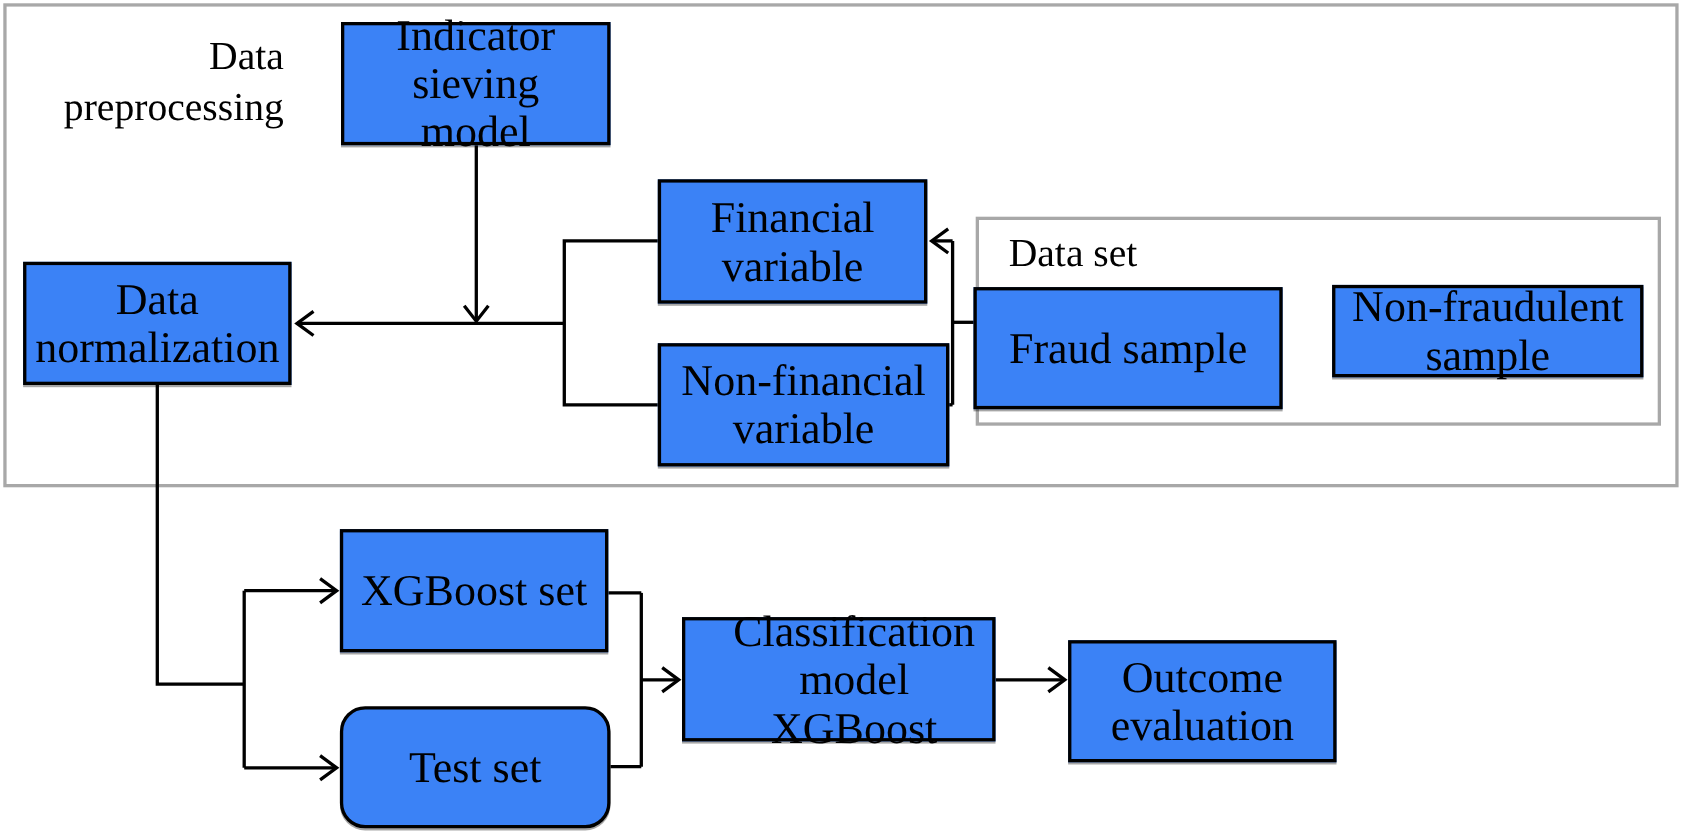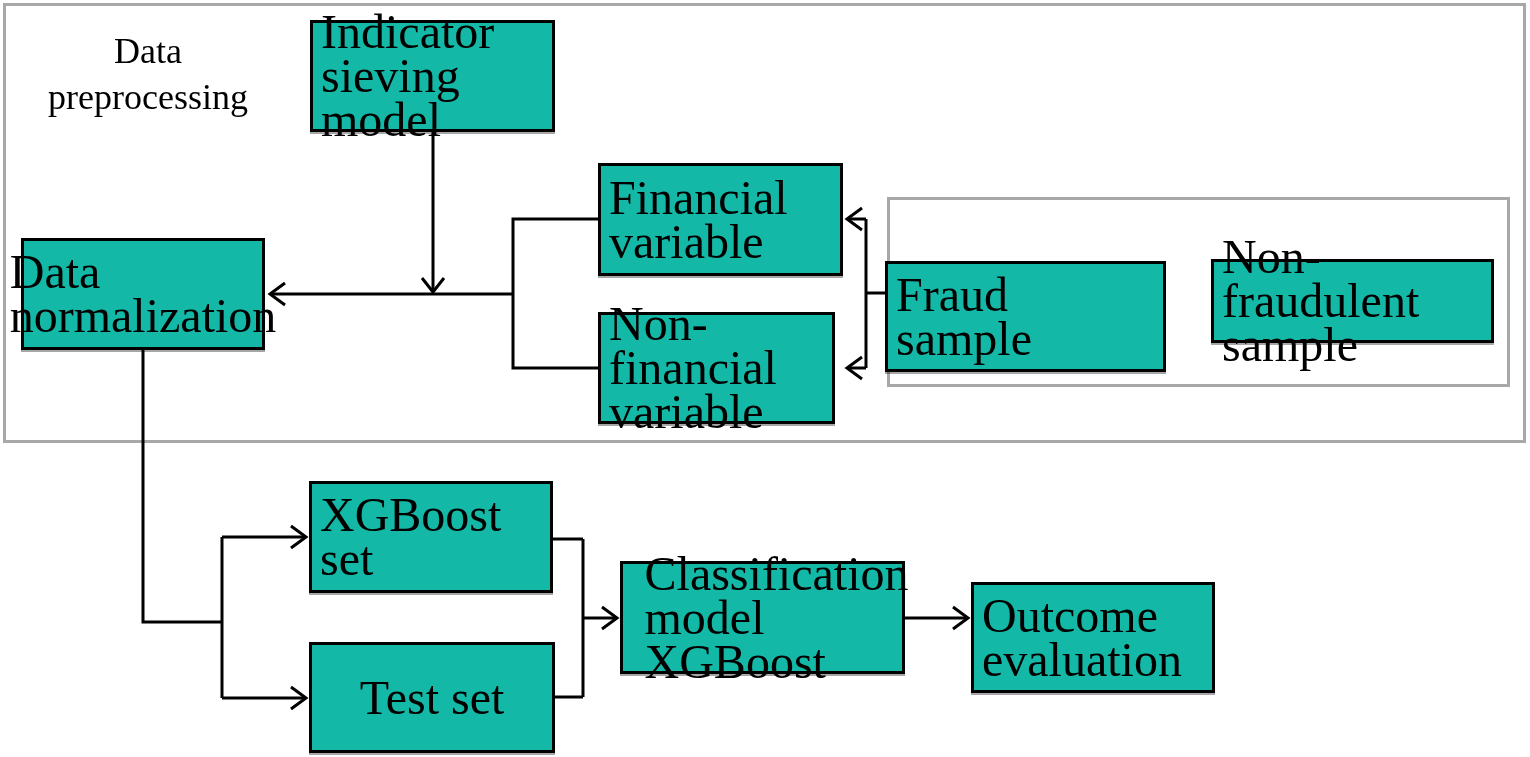--- a/index.html
+++ b/index.html
@@ -13,35 +13,36 @@
   }
   .region{
     position:absolute;
     border:3px solid #a8a8a8;
     background:transparent;
     box-sizing:border-box;
   }
   .box{
     position:absolute;
     border:3px solid #000;
-    background:#14b8a6;
+    background:#3b82f6;
     box-sizing:border-box;
     display:flex;
     align-items:center;
     justify-content:center;
-    font-size:48px;
+    text-align:center;
+    font-size:40px;
     line-height:44px;
     padding:0 8px;
     box-shadow:0 2px 0 rgba(0,0,0,0.35);
   }
   .floating-label{
     position:absolute;
     font-size:36px;
     line-height:46px;
-    text-align:center;
+    text-align:right;
   }
   .region-label{
     position:absolute;
     font-size:36px;
     line-height:44px;
     text-align:left;
     white-space:nowrap;
   }
   svg.connectors{
     position:absolute;
@@ -93,50 +94,51 @@
     <line x1="583" y1="539" x2="583" y2="697"></line>
     <line x1="583" y1="618" x2="615" y2="618"></line>
     <polyline points="602,607 617,618 602,629"></polyline>
 
     <line x1="905" y1="618" x2="966" y2="618"></line>
     <polyline points="953,607 968,618 953,629"></polyline>
   </svg>
 
   <div class="floating-label" style="left:38px;top:28px;width:220px;">Data preprocessing</div>
 
+  <div class="region-label" style="left:917px;top:208px;">Data set</div>
 
   <div class="box" style="left:310px;top:20px;width:245px;height:112px;">
     <span>Indicator sieving model</span>
   </div>
 
   <div class="box" style="left:21px;top:238px;width:244px;height:112px;font-family:Liberation Serif, serif;">
     <span>Data normalization</span>
   </div>
 
   <div class="box" style="left:598px;top:163px;width:245px;height:113px;">
     <span>Financial variable</span>
   </div>
 
-  <div class="box" style="left:598px;top:312px;width:237px;height:112px;">
+  <div class="box" style="left:598px;top:312px;width:265px;height:112px;">
     <span>Non-financial variable</span>
   </div>
 
   <div class="box" style="left:885px;top:261px;width:281px;height:111px;">
     <span>Fraud sample</span>
   </div>
 
   <div class="box" style="left:1211px;top:259px;width:283px;height:84px;">
     <span>Non-fraudulent sample</span>
   </div>
 
   <div class="box" style="left:309px;top:481px;width:244px;height:112px;">
     <span>XGBoost set</span>
   </div>
 
-  <div class="box" style="left:309px;top:642px;width:246px;height:111px;">
+  <div class="box" style="left:309px;top:642px;width:246px;height:111px;border-radius:23px;">
     <span>Test set</span>
   </div>
 
   <div class="box" style="left:620px;top:561px;width:285px;height:113px;padding-left:36px;">
     <span>Classification model XGBoost</span>
   </div>
 
   <div class="box" style="left:971px;top:562px;width:244px;height:111px;margin-top:20px;">
     <span>Outcome evaluation</span>
   </div>

